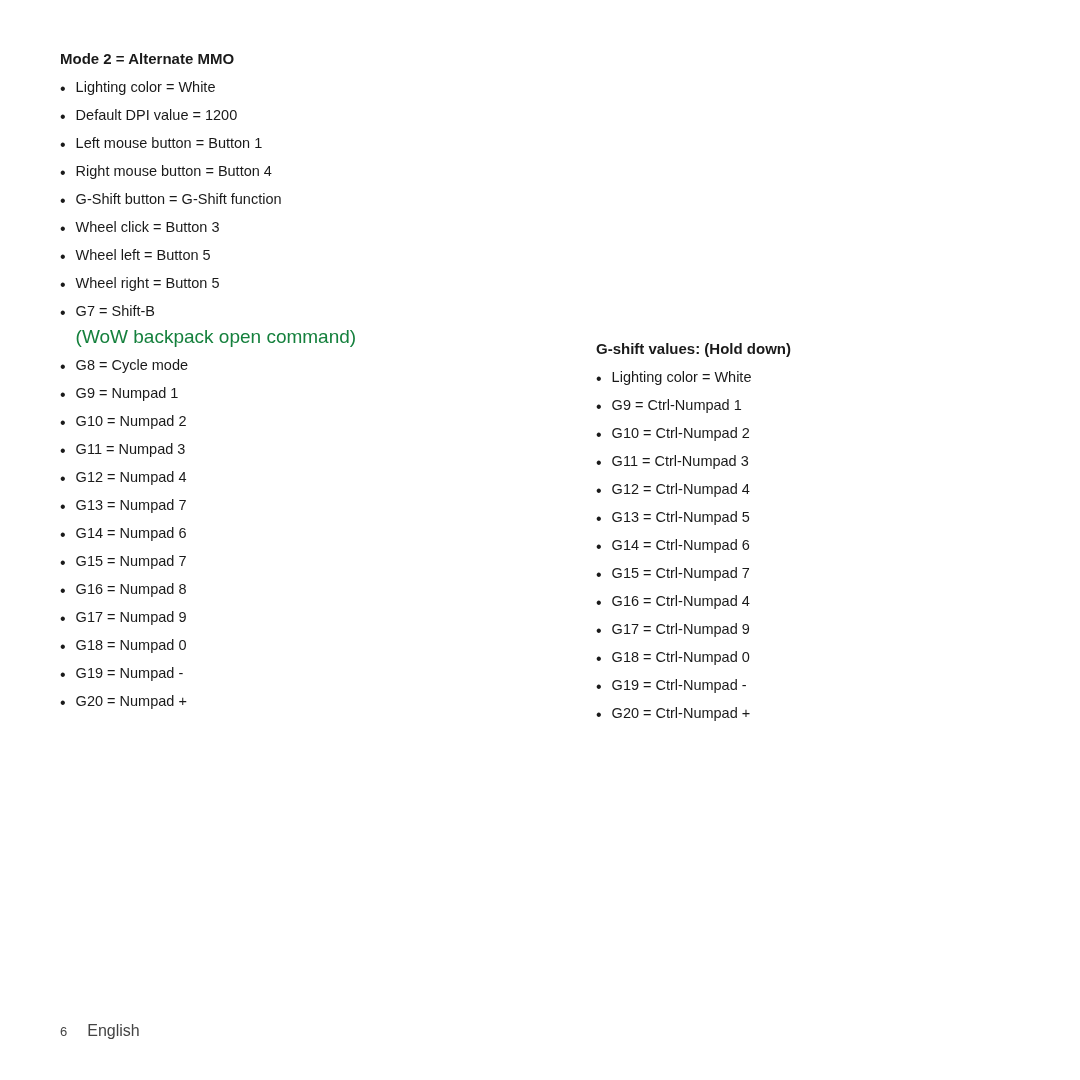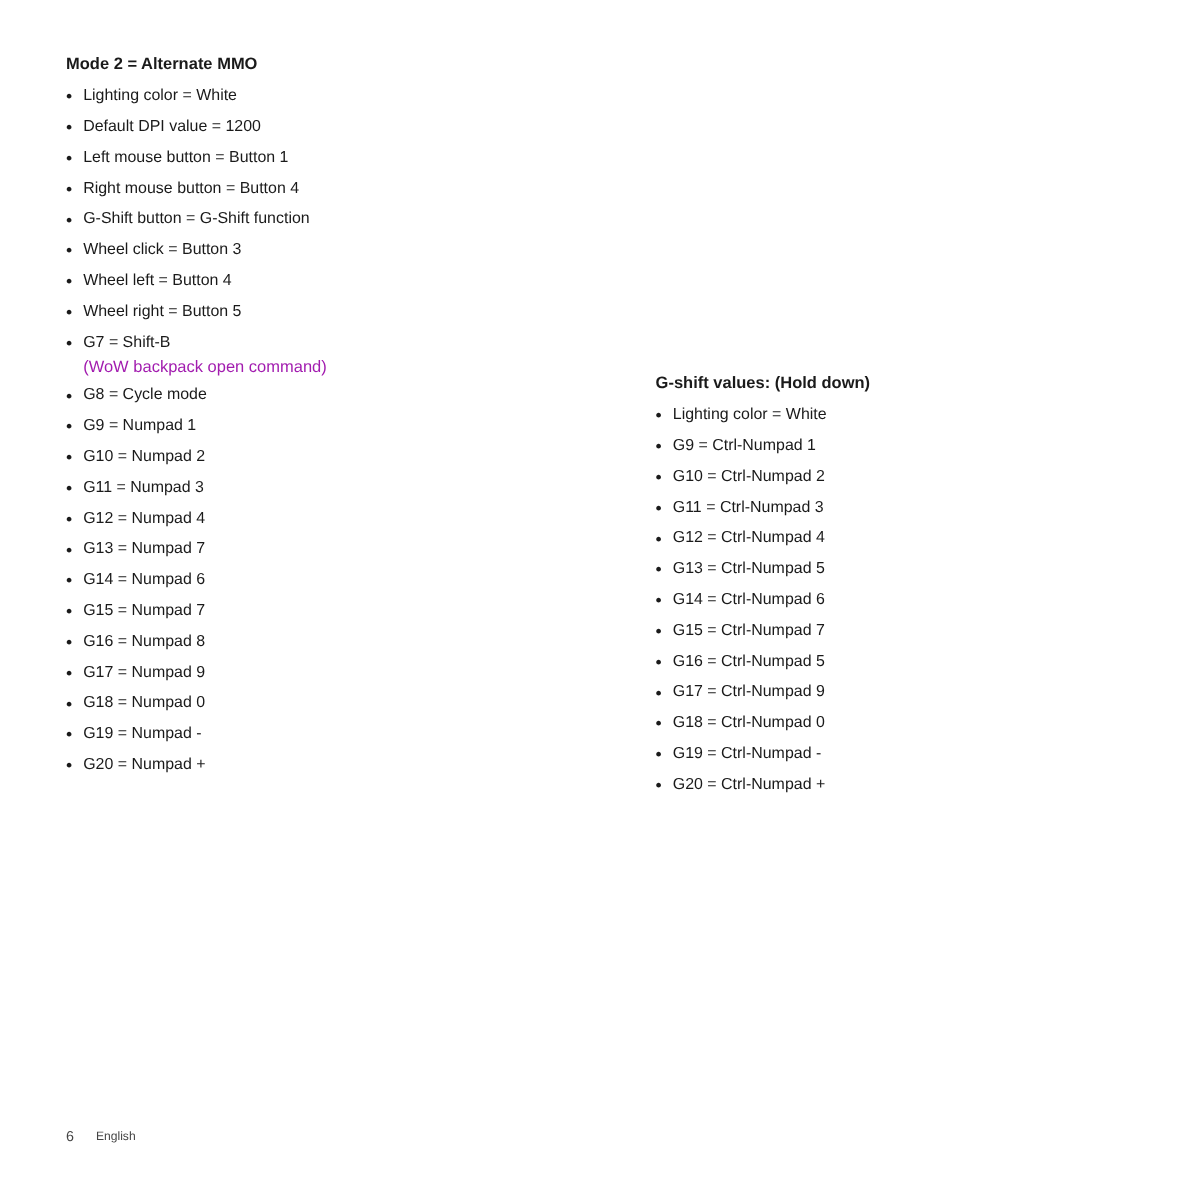--- a/index.html
+++ b/index.html
@@ -73,40 +73,40 @@
     }
 
     .bullet-list li .item-text {
       line-height: 1.5;
     }
 
     .sub-text {
       display: block;
       margin-left: 0;
       padding-left: 0;
-      color: #a21caf;
-      font-size: 15px;
+      color: #15803d;
+      font-size: 19px;
     }
 
     .footer {
       display: flex;
       align-items: center;
       padding-top: 20px;
       border-top: none;
       margin-top: auto;
     }
 
     .footer-page {
       font-size: 13px;
       color: #444;
       margin-right: 20px;
     }
 
     .footer-lang {
-      font-size: 11px;
+      font-size: 16px;
       color: #444;
     }
   </style>
 </head>
 <body>
 
 <div class="page-content">
   <div class="main-area">
 
     <div class="left-column">
@@ -131,21 +131,21 @@
           <li>
             <span class="bullet">•</span>
             <span class="item-text">G-Shift button = G-Shift function</span>
           </li>
           <li>
             <span class="bullet">•</span>
             <span class="item-text">Wheel click = Button 3</span>
           </li>
           <li>
             <span class="bullet">•</span>
-            <span class="item-text">Wheel left = Button 4</span>
+            <span class="item-text">Wheel left = Button 5</span>
           </li>
           <li>
             <span class="bullet">•</span>
             <span class="item-text">Wheel right = Button 5</span>
           </li>
           <li>
             <span class="bullet">•</span>
             <span class="item-text">G7  =  Shift-B<br><span class="sub-text">(WoW backpack open command)</span></span>
           </li>
           <li>
@@ -233,21 +233,21 @@
           <li>
             <span class="bullet">•</span>
             <span class="item-text">G14 =  Ctrl-Numpad 6</span>
           </li>
           <li>
             <span class="bullet">•</span>
             <span class="item-text">G15 =  Ctrl-Numpad 7</span>
           </li>
           <li>
             <span class="bullet">•</span>
-            <span class="item-text">G16 =  Ctrl-Numpad 5</span>
+            <span class="item-text">G16 =  Ctrl-Numpad 4</span>
           </li>
           <li>
             <span class="bullet">•</span>
             <span class="item-text">G17 =  Ctrl-Numpad 9</span>
           </li>
           <li>
             <span class="bullet">•</span>
             <span class="item-text">G18 =  Ctrl-Numpad 0</span>
           </li>
           <li>

